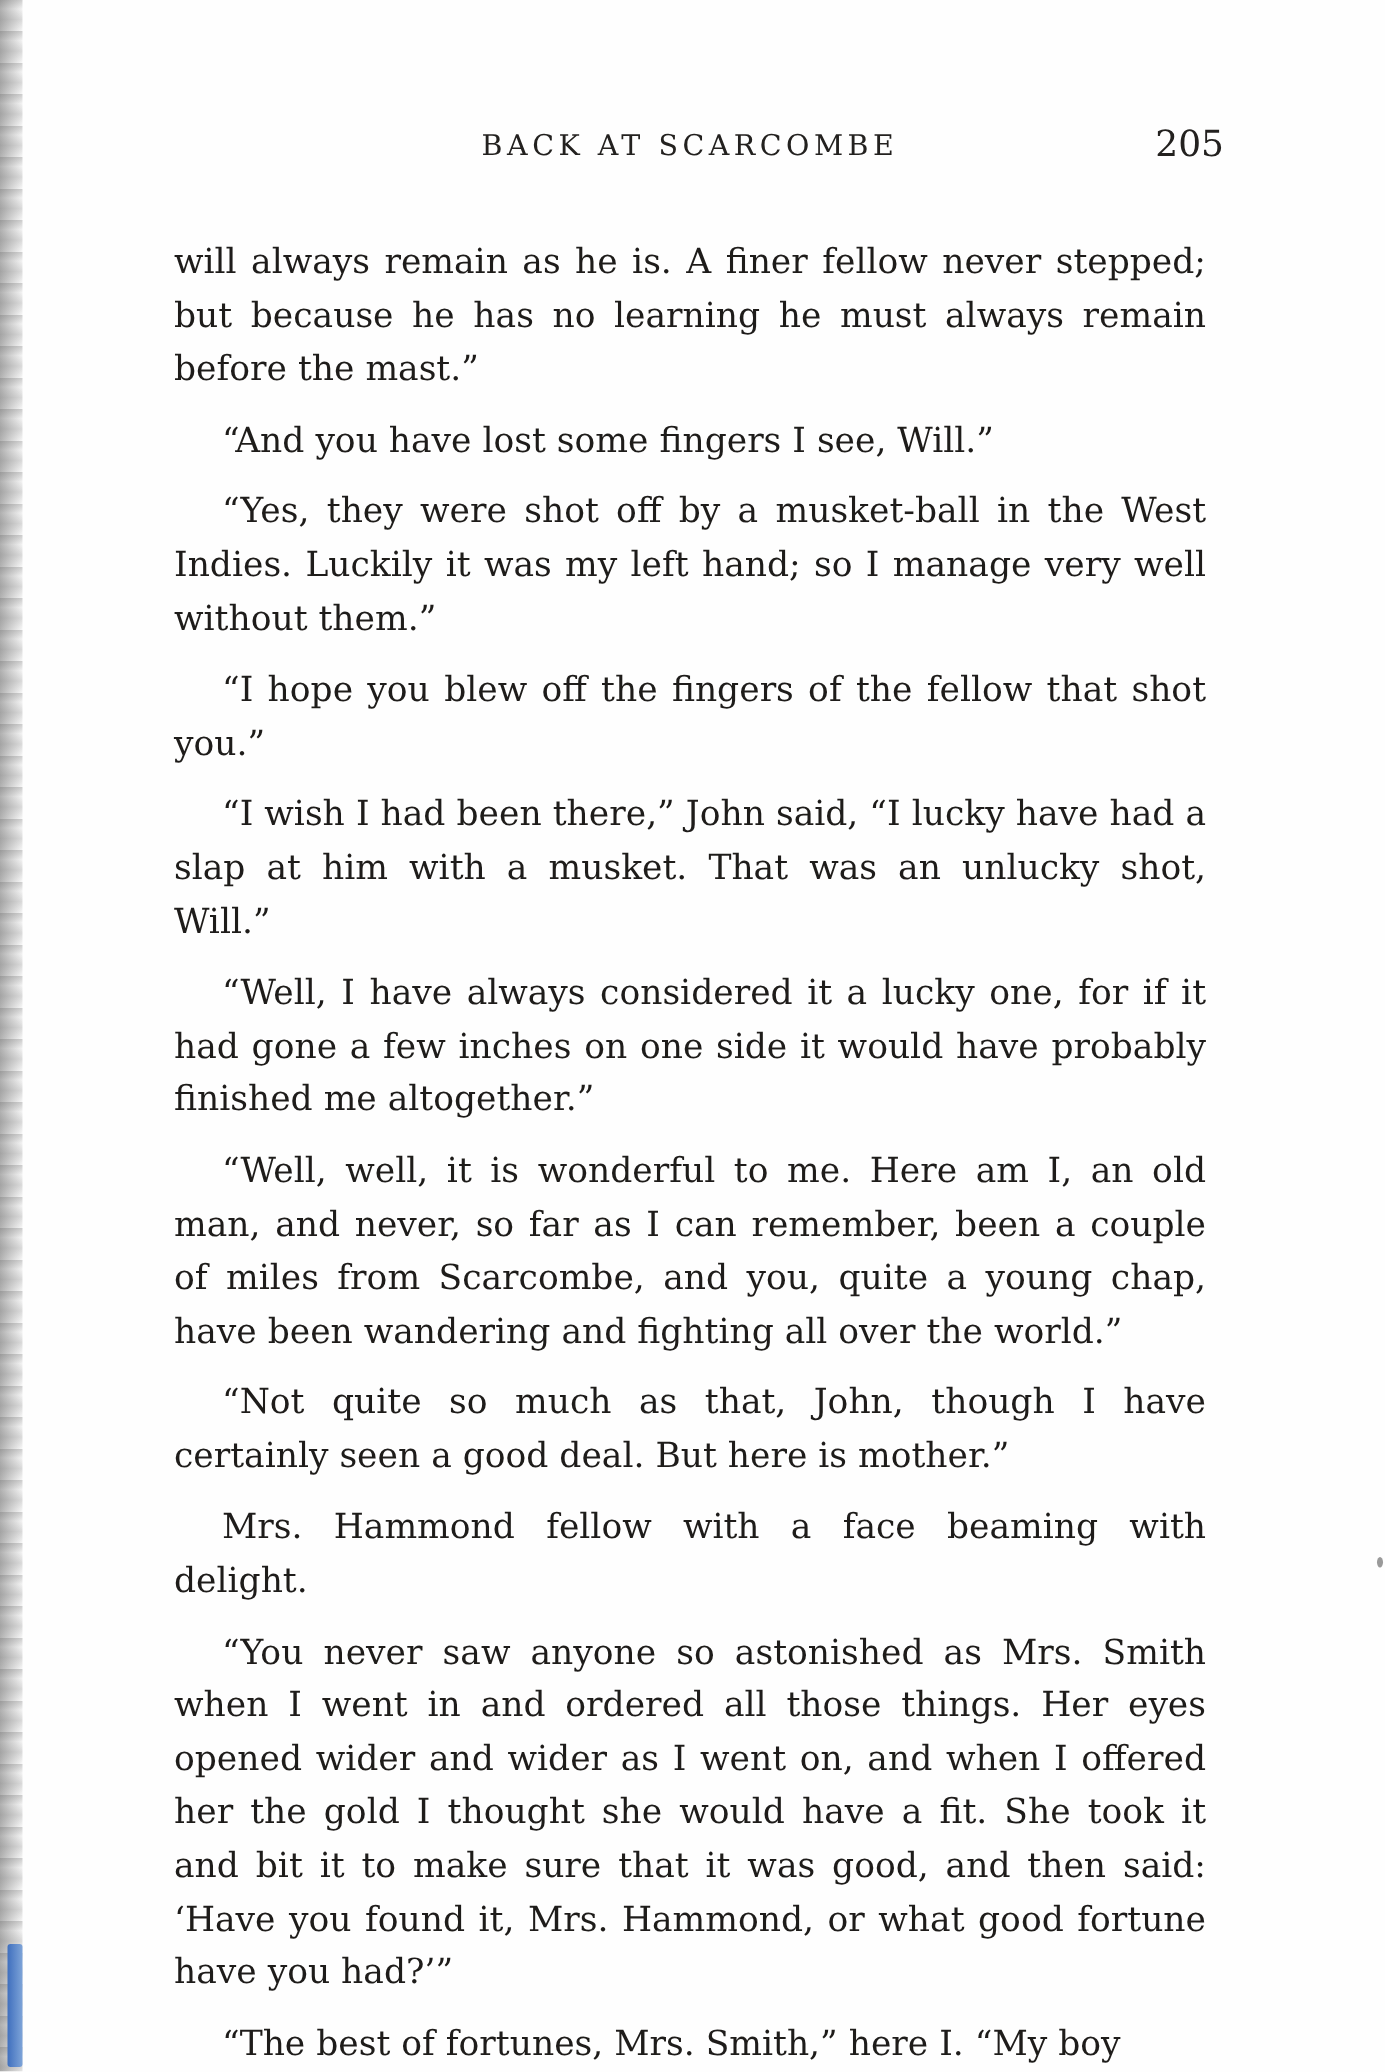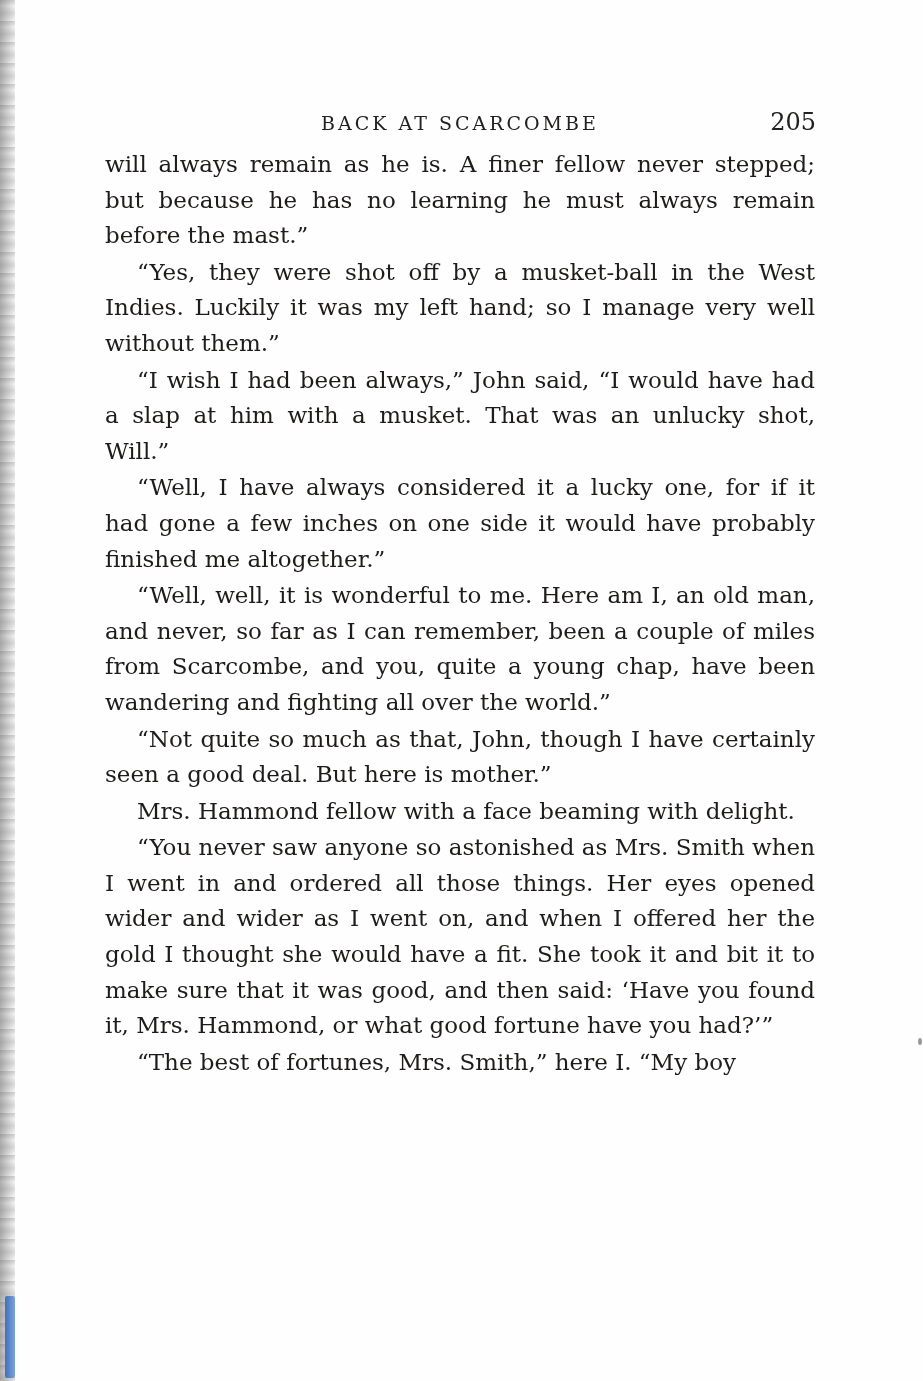--- a/index.html
+++ b/index.html
@@ -49,21 +49,21 @@
     width: 4px;
     height: 7px;
     background: #9a9a9a;
     border-radius: 50%;
   }
 
   
   .page-header {
     position: absolute;
     left: 104px;
-    top: 112px;
+    top: 86px;
     width: 712px;
     height: 30px;
     text-decoration: underline;
   }
   .running-head {
     position: absolute;
     left: 0;
     right: 0;
     text-align: center;
     font-size: 19px;
@@ -83,42 +83,44 @@
   .page-text {
     position: absolute;
     left: 104px;
     top: 146px;
     width: 712px;
     font-size: 23px;
     line-height: 35.6px;
     text-align: justify;
   }
   .page-text p {
-    margin: 1px;
+    margin: 12px;
     padding: 0;
   }
   .page-text p.indent {
     text-indent: 32px;
   }
 </style>
 </head>
 <body>
 
 <div class="scan-edge"></div>
 <div class="scan-edge-blue"></div>
 <div class="scan-speck"></div>
 
 <div class="page-header">
   <div class="running-head">BACK AT SCARCOMBE</div>
   <div class="page-number">205</div>
 </div>
 
 <div class="page-text">
     <p class="">will always remain as he is.  A finer fellow never stepped; but because he has no learning he must always remain before the mast.”</p>
+    <p class="indent">“And you have lost some fingers I see, Will.”</p>
     <p class="indent">“Yes, they were shot off by a musket-ball in the West Indies.  Luckily it was my left hand; so I manage very well without them.”</p>
-    <p class="indent">“I wish I had been always,” John said, “I would have had a slap at him with a musket.  That was an unlucky shot, Will.”</p>
+    <p class="indent">“I hope you blew off the fingers of the fellow that shot you.”</p>
+    <p class="indent">“I wish I had been there,” John said, “I lucky have had a slap at him with a musket.  That was an unlucky shot, Will.”</p>
     <p class="indent">“Well, I have always considered it a lucky one, for if it had gone a few inches on one side it would have probably finished me altogether.”</p>
     <p class="indent">“Well, well, it is wonderful to me.  Here am I, an old man, and never, so far as I can remember, been a couple of miles from Scarcombe, and you, quite a young chap, have been wandering and fighting all over the world.”</p>
     <p class="indent">“Not quite so much as that, John, though I have certainly seen a good deal.  But here is mother.”</p>
     <p class="indent">Mrs. Hammond fellow with a face beaming with delight.</p>
     <p class="indent">“You never saw anyone so astonished as Mrs. Smith when I went in and ordered all those things.  Her eyes opened wider and wider as I went on, and when I offered her the gold I thought she would have a fit.  She took it and bit it to make sure that it was good, and then said: ‘Have you found it, Mrs. Hammond, or what good fortune have you had?’”</p>
     <p class="indent">“The best of fortunes, Mrs. Smith,” here I.  “My boy</p>
   </div>
 
 </body></html>

